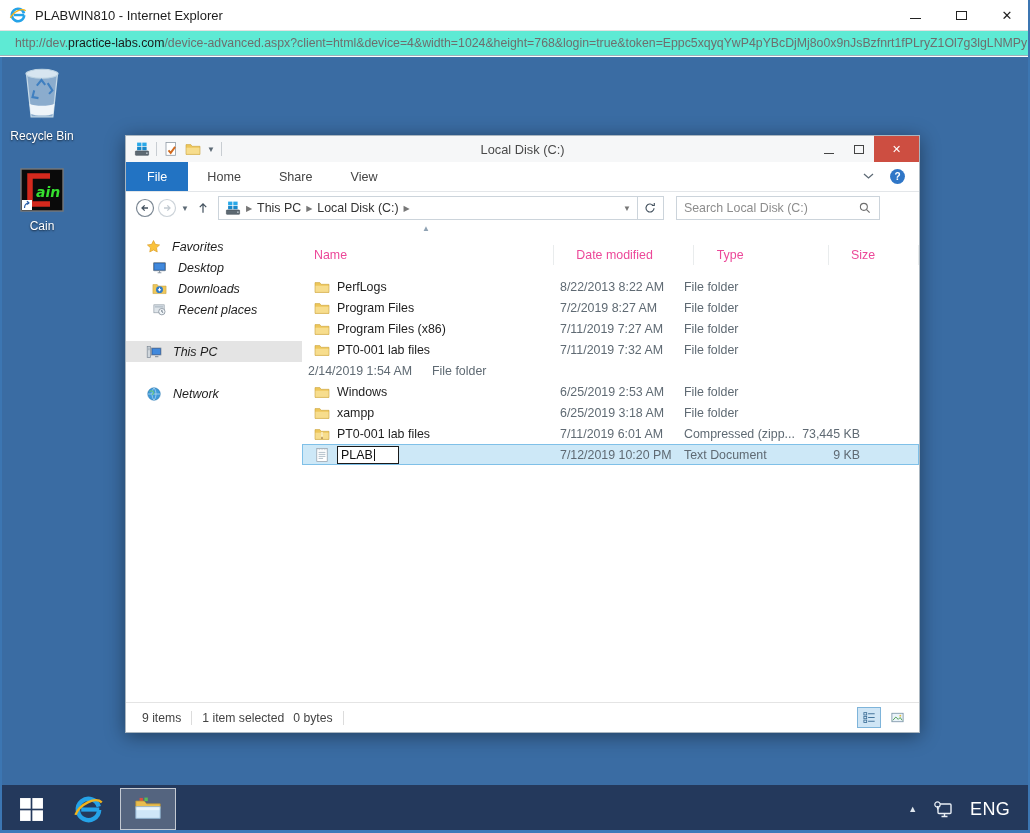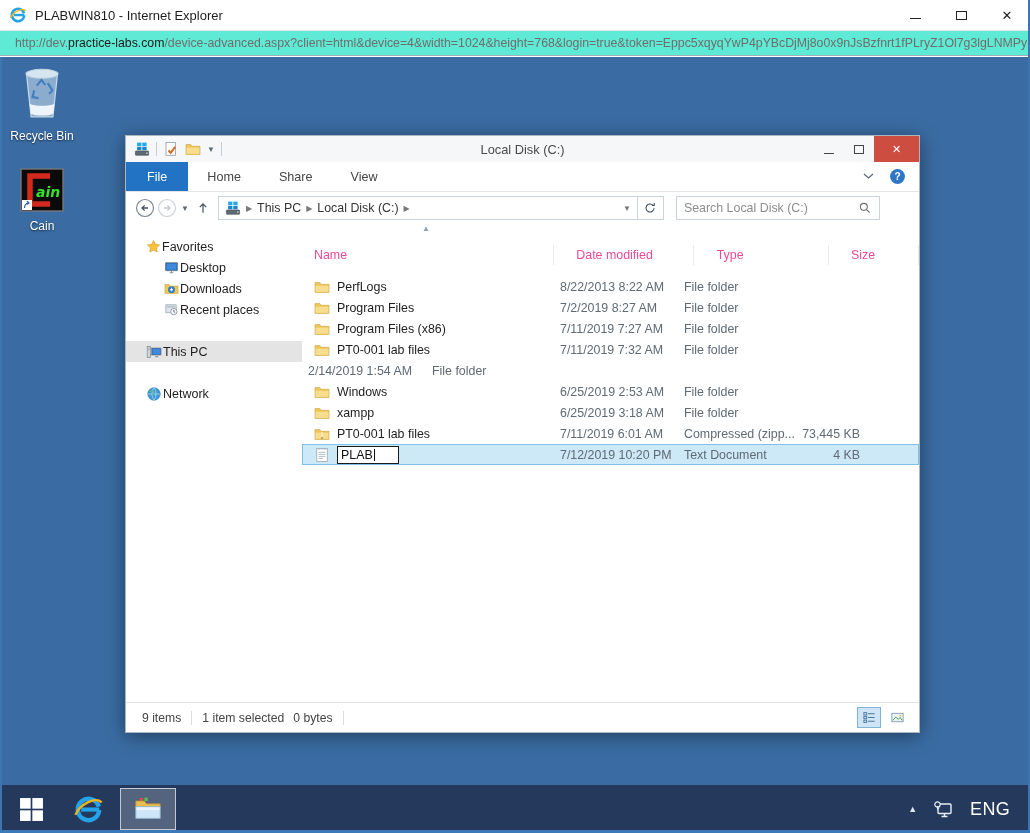--- a/index.html
+++ b/index.html
@@ -65,22 +65,22 @@
     padding:0 6px; gap:5px; margin-left:4px; font-size:12.4px; color:#333; }
   .crumb-sep { font-size:8px; color:#777; }
   .addr-chev { margin-left:auto; font-size:8px; color:#777; }
   .refresh-btn { width:26px; height:24px; border:1px solid #ccd4db; border-left:none; display:flex; align-items:center; justify-content:center; }
   .search-box { width:204px; height:24px; border:1px solid #ccd4db; margin-left:12px; display:flex; align-items:center; padding:0 7px; }
   .search-ph { color:#8d8d8d; font-size:12.4px; }
   .search-box .icon { margin-left:auto; }
 
   .content { flex:1; display:flex; min-height:0; background:#fff; }
   .navpane { width:176px; padding-top:12px; font-size:12.5px; color:#1e1e1e; flex:none; }
-  .nav-row { height:21px; display:flex; align-items:center; gap:1px; padding-left:20px; cursor:default; }
-  .nav-row.child { padding-left:38px; }
+  .nav-row { height:21px; display:flex; align-items:center; gap:11px; padding-left:20px; cursor:default;font-style:italic; }
+  .nav-row.child { padding-left:26px; }
   .nav-row.selected { background:#e4e4e4; }
   .nav-gap { height:21px; }
 
   .filelist { flex:1; position:relative; min-width:0; }
   .colheaders { display:flex; height:26px; align-items:center; margin-top:18px; color:#ec4899; font-size:12.4px;justify-content:space-between; }
   .hcell { height:20px; display:flex; align-items:center; padding-left:6px; border-right:1px solid #e9eced; }
   .hcell:first-child { padding-left:12px; }
   .sort-arrow { position:absolute; top:0; left:120px; font-size:8px; color:#8fa2b3; }
   .rows { margin-top:8px; }
   .frow { display:flex; height:21px; align-items:center; font-size:12.4px; cursor:default; }
@@ -501,21 +501,21 @@
                     <path d="M4.6 5.4h6.8M4.6 7.4h6.8M4.6 9.4h6.8M4.6 11.4h4.5" stroke="#9fb0bc" stroke-width="0.8"></path>
                   </svg>
                 </span>
                 <div class="rename-box" style="width: 62px;">
                   <span>PLAB</span>
                   <span class="caret"></span>
                 </div>
               </div>
               <div class="fcell dim" style="width: 124px;">7/12/2019 10:20 PM</div>
               <div class="fcell dim" style="width: 118px;">Text Document</div>
-              <div class="fcell dim size" style="width: 74px;">4 KB</div>
+              <div class="fcell dim size" style="width: 74px;">9 KB</div>
             </div>
           </div>
       </div>
     </div>
 
     <div class="statusbar">
       <span>9 items</span>
       <span class="st-sep"></span>
       <span>1 item selected</span>
       <span class="st-bytes">0 bytes</span>

